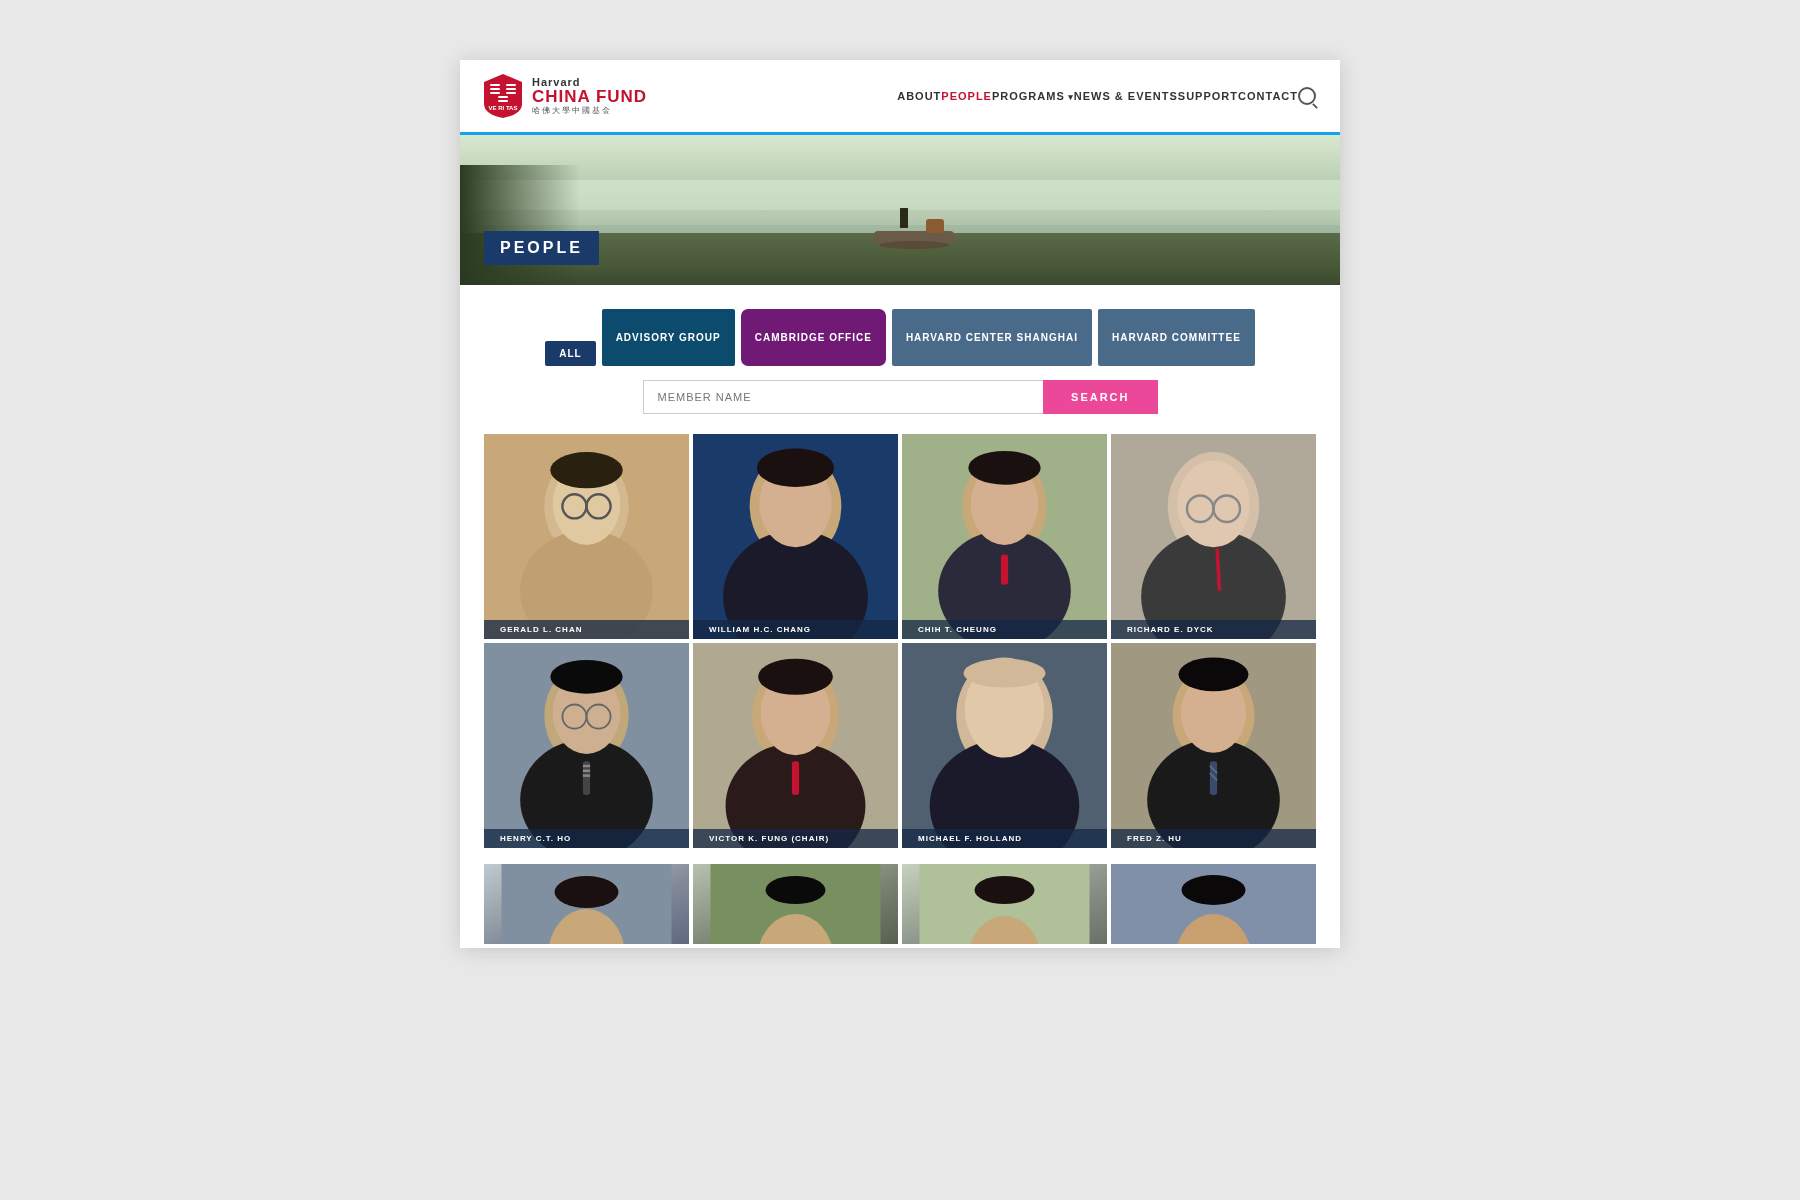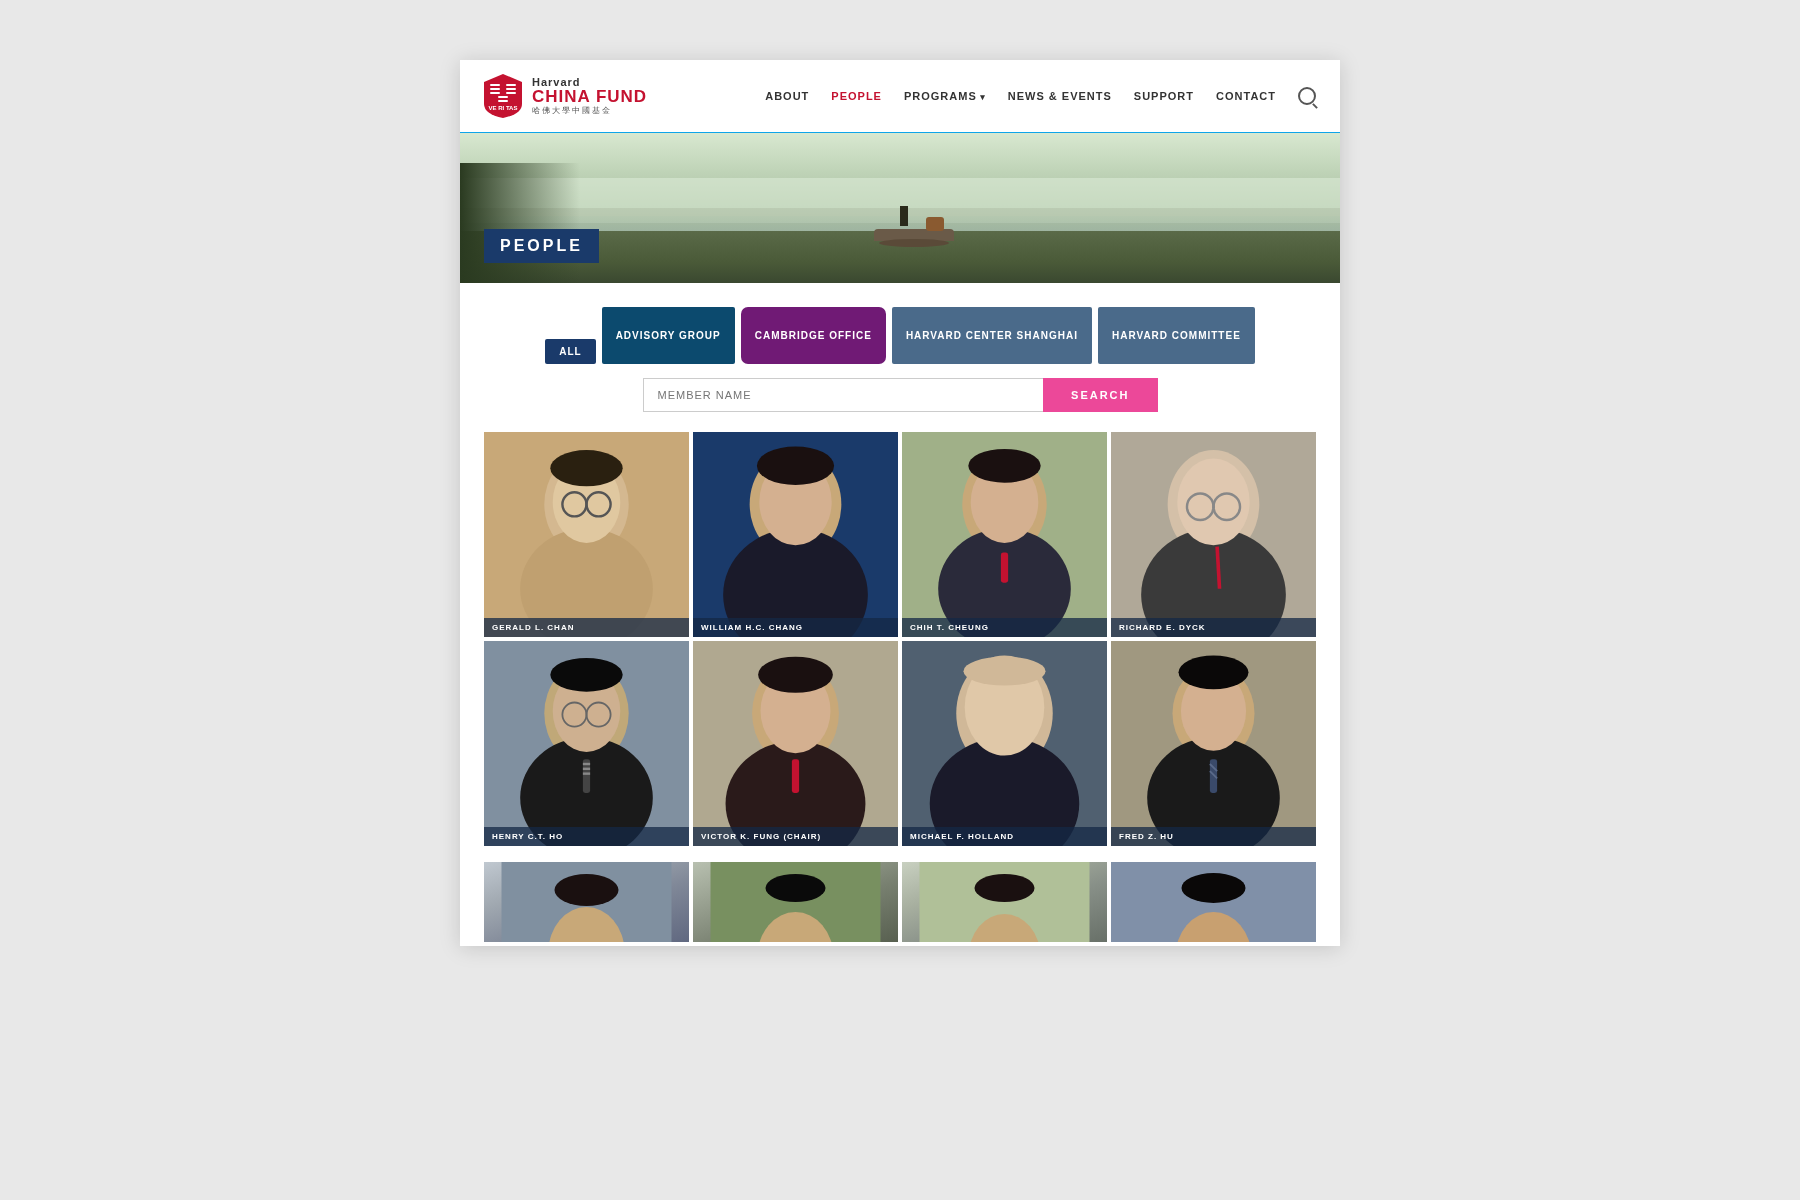--- a/index.html
+++ b/index.html
@@ -18,21 +18,21 @@
       box-shadow: 0 2px 20px rgba(0,0,0,0.15);
     }
 
     
     .header {
       display: flex;
       align-items: center;
       justify-content: space-between;
       padding: 14px 24px;
       background: #fff;
-      border-bottom: 1px solid #0ea5e9;
+      border-bottom: 3px solid #0ea5e9;
     }
     .logo-area {
       display: flex;
       align-items: center;
       gap: 10px;
     }
     .logo-shield {
       width: 38px;
       height: 44px;
     }
@@ -54,21 +54,20 @@
       letter-spacing: 1px;
     }
     .logo-chinese {
       font-size: 8px;
       color: #555;
       letter-spacing: 2px;
     }
     .nav {
       display: flex;
       align-items: center;
-      gap: 22px;
     }
     .nav-item {
       font-size: 11px;
       font-weight: 600;
       letter-spacing: 1px;
       color: #333;
       cursor: pointer;
       text-decoration: none;
     }
     .nav-item.active {
@@ -277,21 +276,21 @@
       overflow: hidden;
     }
     .person-name-badge {
       position: absolute;
       bottom: 0; left: 0; right: 0;
       background: rgba(20, 40, 70, 0.75);
       color: #fff;
       font-size: 8px;
       font-weight: 700;
       letter-spacing: 1px;
-      padding: 5px 8px;
+      padding: 5px 16px;
       text-transform: uppercase;
     }
 
     
     .photo-chan {
       background: linear-gradient(160deg, #d4b890 0%, #c4a878 30%, #b09060 60%, #8a7050 100%);
     }
     .photo-chang {
       background: linear-gradient(160deg, #1a3a6a 0%, #0a2a5a 50%, #2a4a7a 100%);
     }

